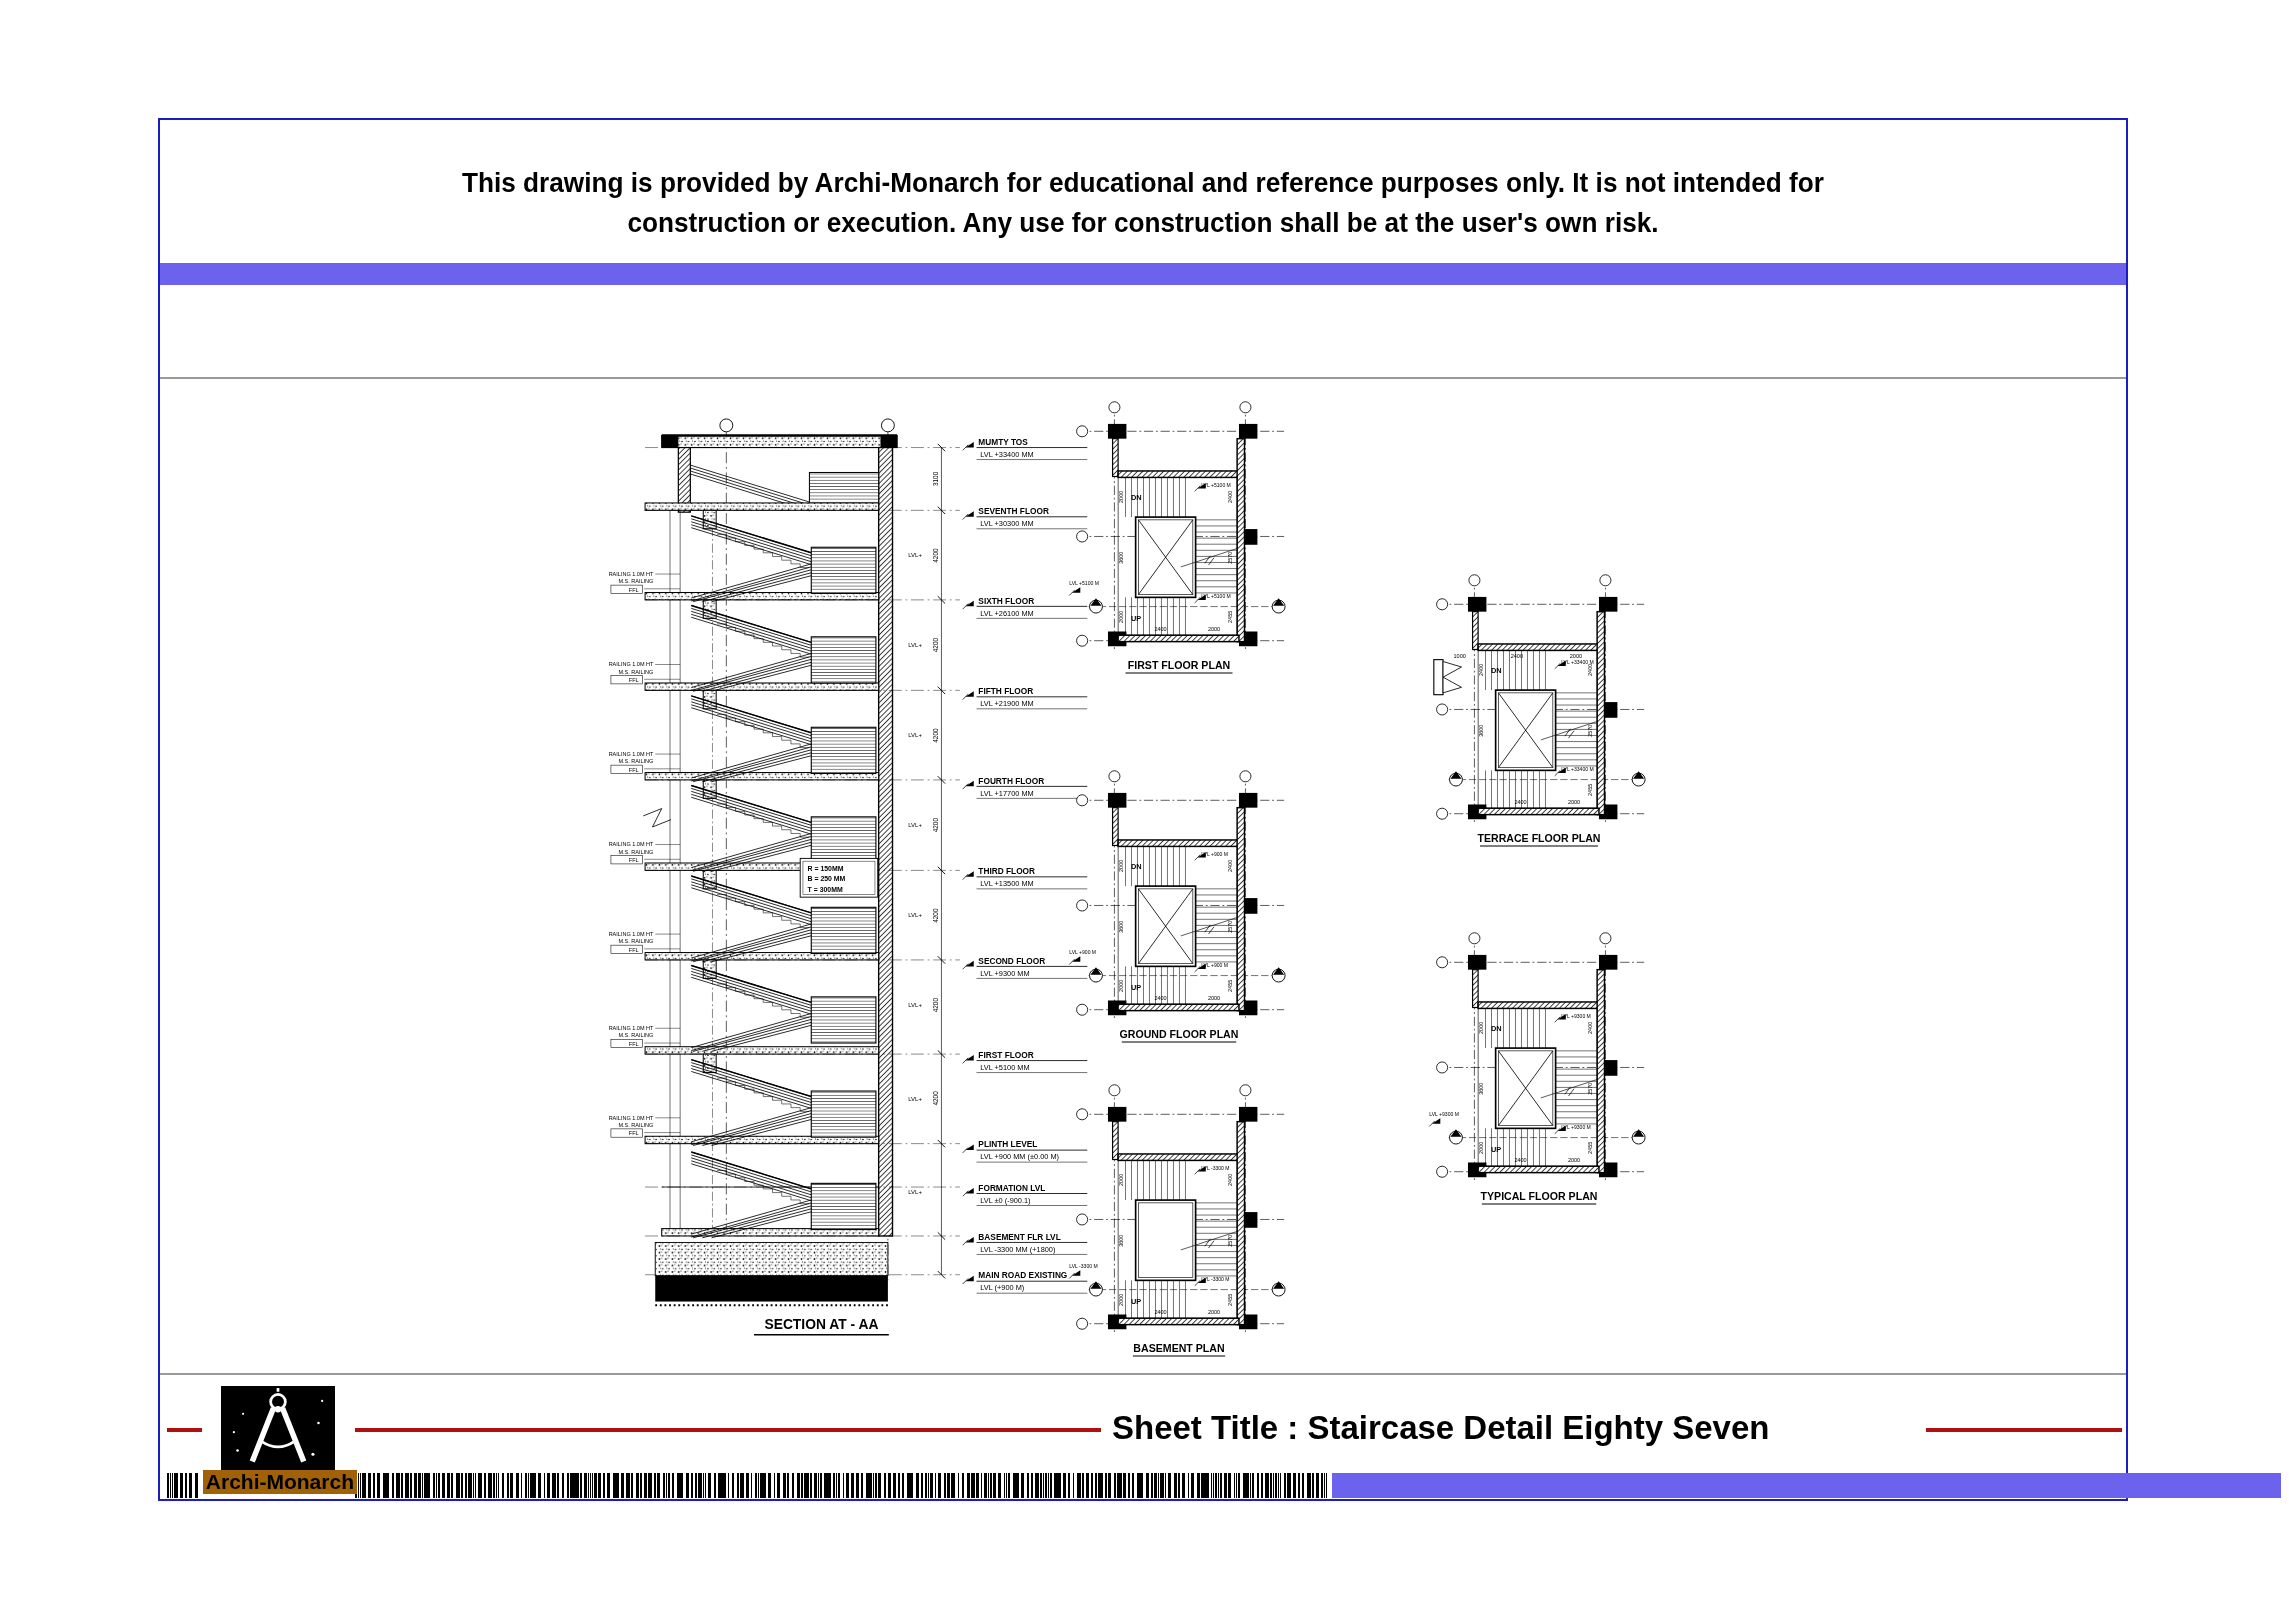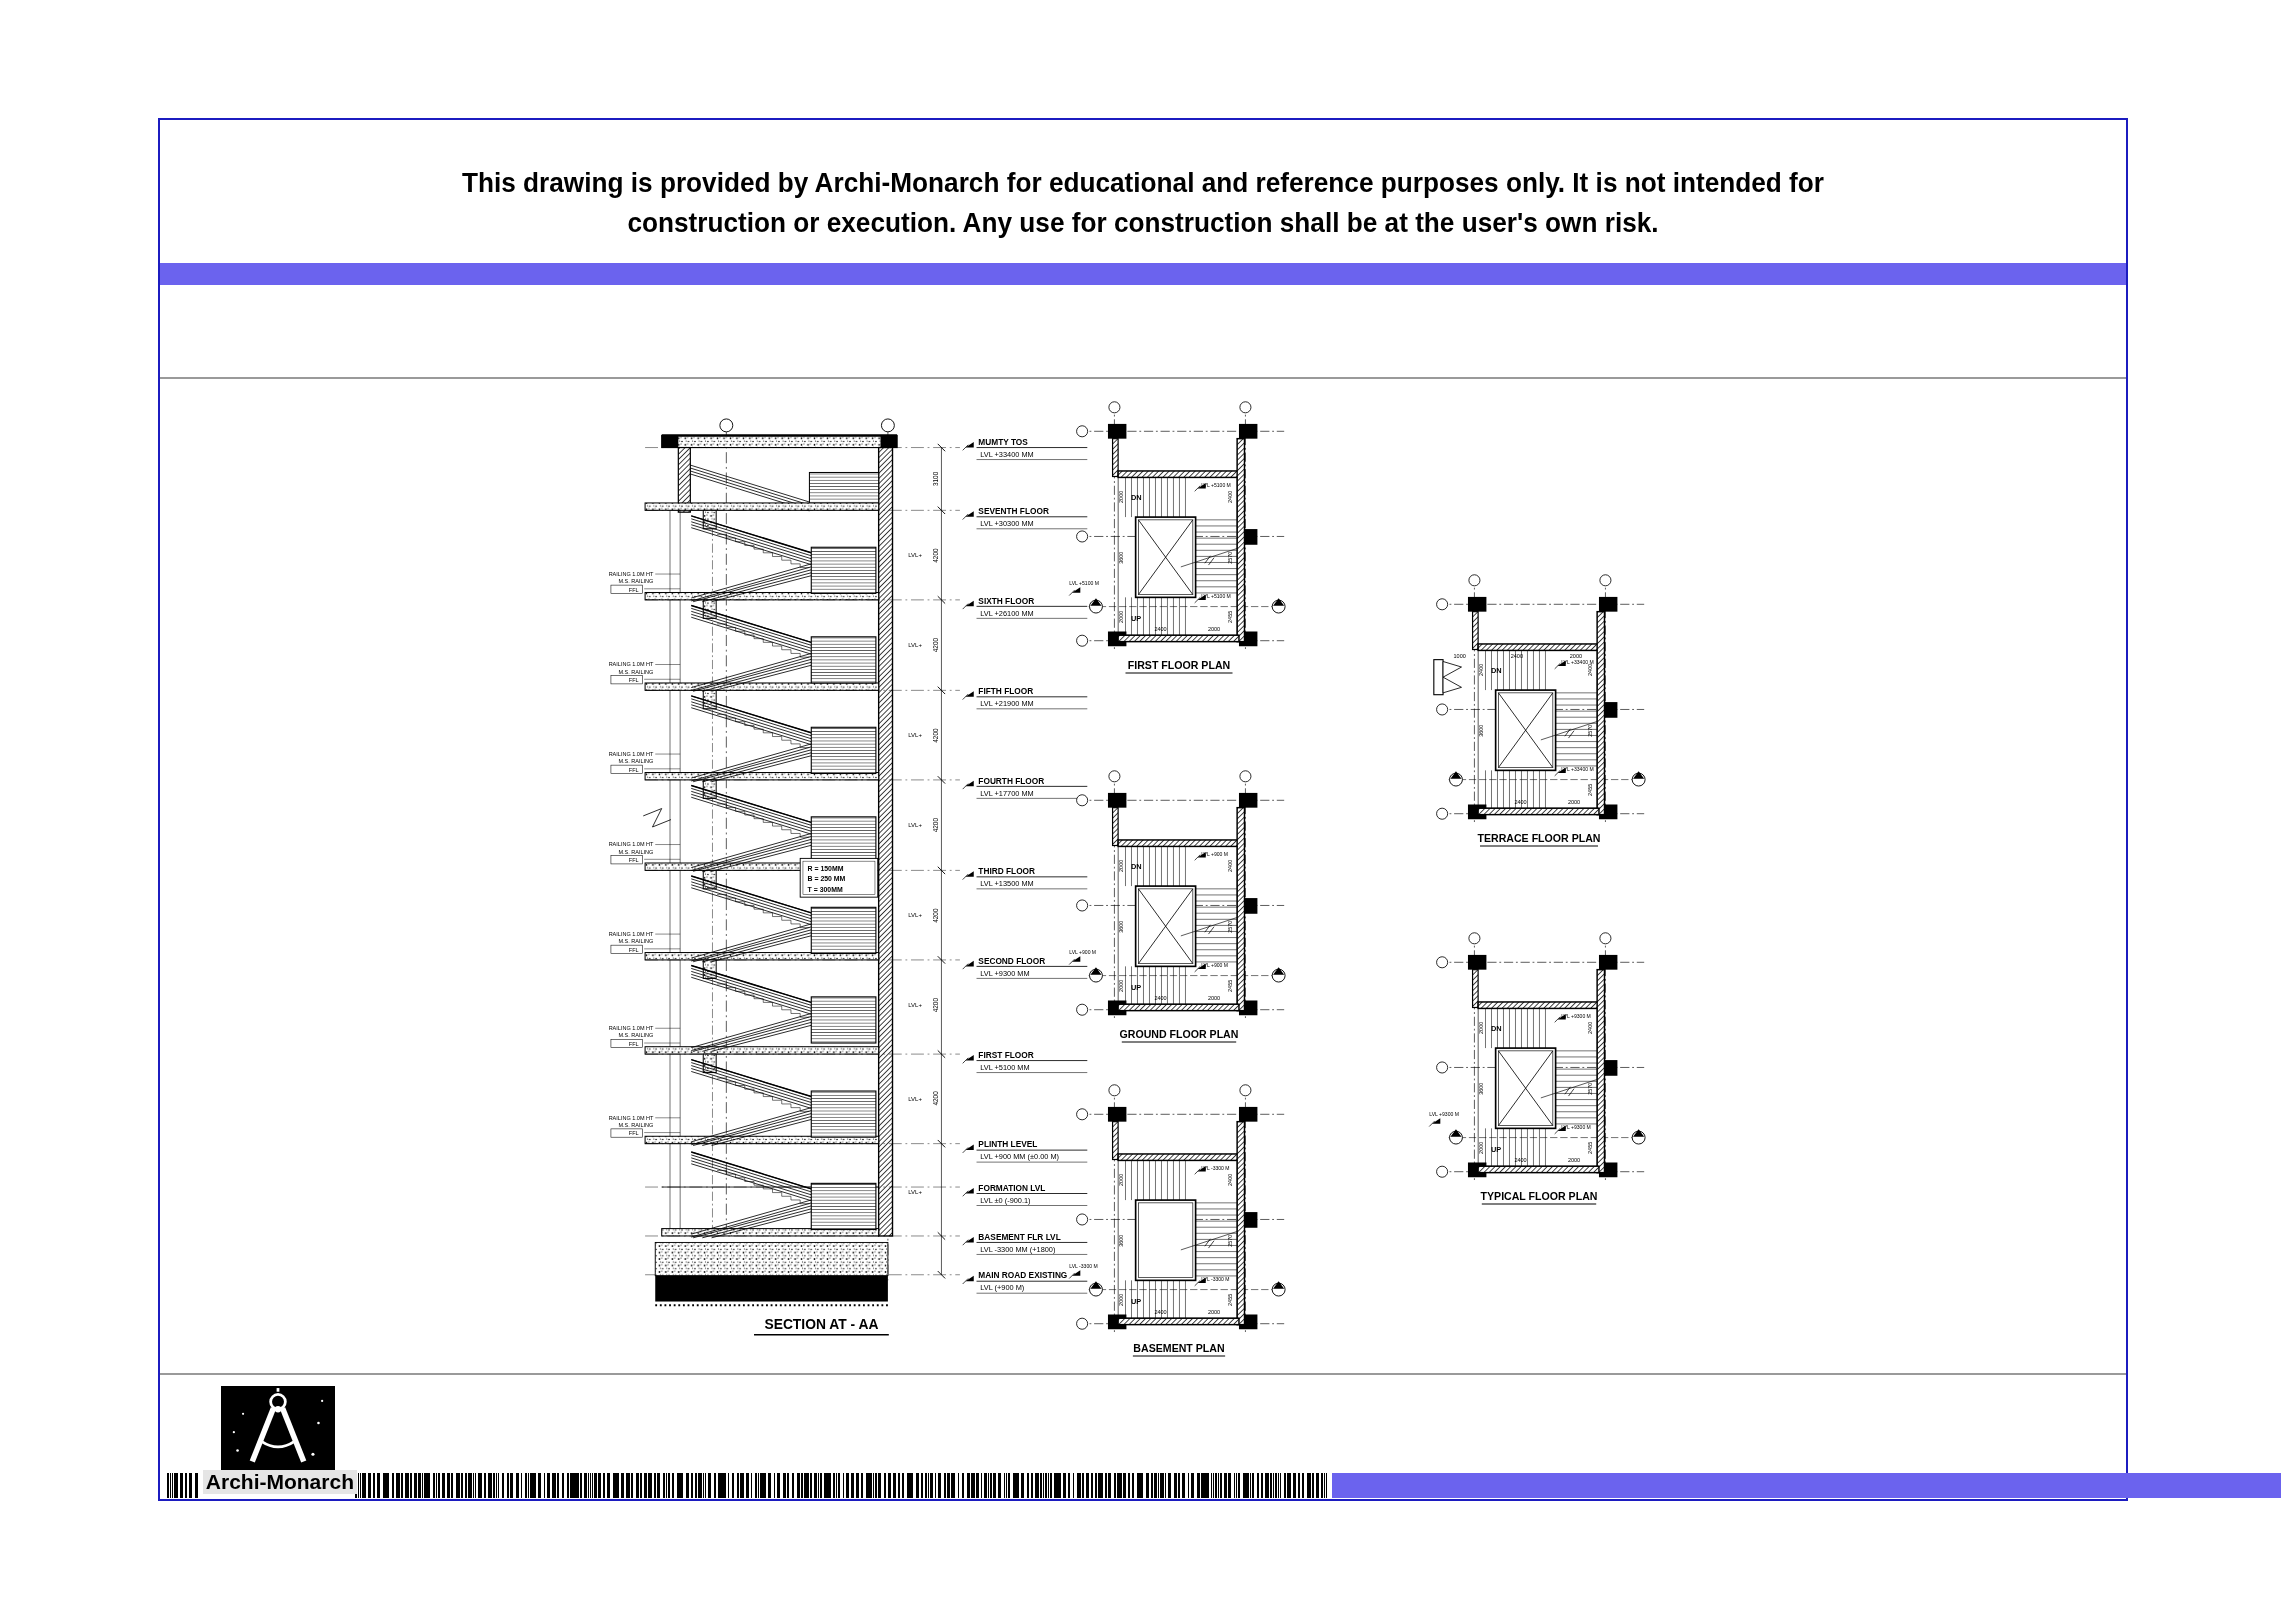--- a/index.html
+++ b/index.html
@@ -20,21 +20,21 @@
             transform:scaleX(.97);}
   .divider{position:absolute;left:0;right:0;height:1.8px;background:#9a9a9a;}
   .drawing{position:absolute;}
   svg text{font-family:"Liberation Sans",sans-serif;fill:#000;}
   .sheet-title-row{position:absolute;left:0;right:0;top:1288px;height:46px;}
   .sheet-title{position:absolute;top:0;left:952px;font-size:34px;font-weight:bold;
                white-space:nowrap;transform:scaleX(.97);transform-origin:left;}
   .rl{position:absolute;top:20px;background:#b01010;height:3.7px;}
   .logo{position:absolute;left:61px;top:1266px;width:114px;height:85px;background:#000;}
   .brand{position:absolute;left:43px;top:1350px;font-size:21px;font-weight:bold;
-         background:#e5e5e5;padding:0 2.8px;z-index:3;white-space:nowrap;}
+         background:#a16207;padding:0 2.8px;z-index:3;white-space:nowrap;}
   .barcode{position:absolute;top:1353px;height:25px;background-color:#fff;
     background-image:
       repeating-linear-gradient(90deg,#000 0 1.8px,rgba(0,0,0,0) 1.8px 4.6px),
       repeating-linear-gradient(90deg,#000 0 0.9px,rgba(0,0,0,0) 0.9px 7.4px),
       repeating-linear-gradient(90deg,rgba(0,0,0,0) 0 2.8px,#000 2.8px 3.7px,rgba(0,0,0,0) 3.7px 10px),
       repeating-linear-gradient(90deg,rgba(0,0,0,0) 0 8.3px,#000 8.3px 11px,rgba(0,0,0,0) 11px 21px);}
   .bar-bottom{position:absolute;left:1172px;top:1353px;width:949px;height:25px;background:#6b63ee;}
   .plan-svg{position:absolute;width:222px;height:286px;}
 </style>
 </head>
@@ -487,20 +487,26 @@
         <text x="144" y="216">LVL +9300 M</text>
       <use href="#flag" x="4" y="210"></use>
         <text x="1" y="202">LVL +9300 M</text>
     </g>
     <text x="120" y="293" font-size="11.5" font-weight="bold" text-anchor="middle">TYPICAL FLOOR PLAN</text>
     <path d="M58,297 H182" stroke="#000" stroke-width="1.2"></path>
   </svg>
 
   <div class="divider" style="top:1253px;"></div>
 
+  <div class="sheet-title-row">
+    <div class="rl" style="left:7.4px;width:35px;"></div>
+    <div class="rl" style="left:195px;width:746px;"></div>
+    <div class="sheet-title">Sheet Title : Staircase Detail Eighty Seven</div>
+    <div class="rl" style="left:1766px;width:196px;"></div>
+  </div>
 
   <div class="logo">
     <svg width="114" height="85" viewBox="0 0 124 92">
       <rect width="124" height="92" fill="#000"></rect>
       <circle cx="62" cy="17" r="8" fill="none" stroke="#fff" stroke-width="3"></circle>
       <path d="M62,6 V2" stroke="#fff" stroke-width="3"></path>
       <path d="M57,24 L34,82" stroke="#fff" stroke-width="6"></path>
       <path d="M67,24 L90,82" stroke="#fff" stroke-width="6"></path>
       <path d="M44,60 Q62,72 80,60" fill="none" stroke="#fff" stroke-width="3"></path>
       <circle cx="62" cy="25" r="3.5" fill="#fff"></circle>

